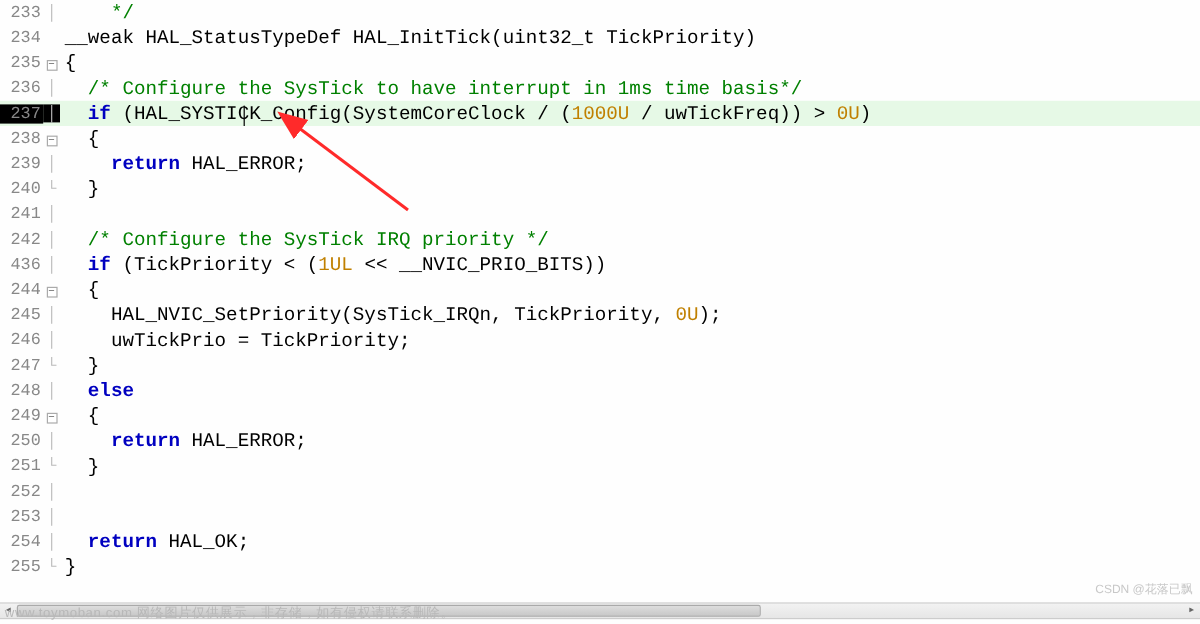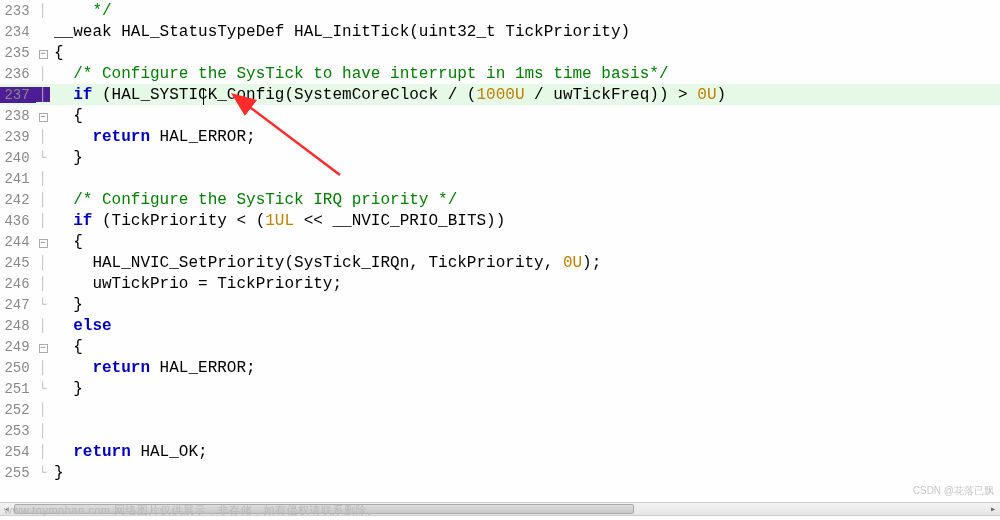--- a/index.html
+++ b/index.html
@@ -19,21 +19,21 @@
       position: relative;
     }
     .line {
       display: flex;
       align-items: center;
       height: 21px;
       position: relative;
     }
     .gutter-num {
       width: 36px;
-      text-align: center;
+      text-align: right;
       color: #888;
       font-size: 14px;
       padding-right: 2px;
       user-select: none;
     }
     .gutter-mark {
       width: 14px;
       text-align: center;
       color: #888;
       font-size: 13px;
@@ -52,21 +52,21 @@
       color: #666;
       background: #fff;
     }
     .code {
       padding-left: 4px;
       white-space: pre;
       color: #000;
       position: relative;
     }
     .line.hl { background: #e6f9e6; }
-    .line.hl .gutter-num, .line.hl .gutter-mark { background: #4c1d95; }
+    .line.hl .gutter-num, .line.hl .gutter-mark { background: #000000; }
     .kw-blue { color: #0000c0; font-weight: bold; }
     .kw-green { color: #008000; }
     .num { color: #c08000; }
     .ident { color: #000; }
     .caret {
       position: absolute;
       width: 1px;
       height: 17px;
       background: #000;
     }

